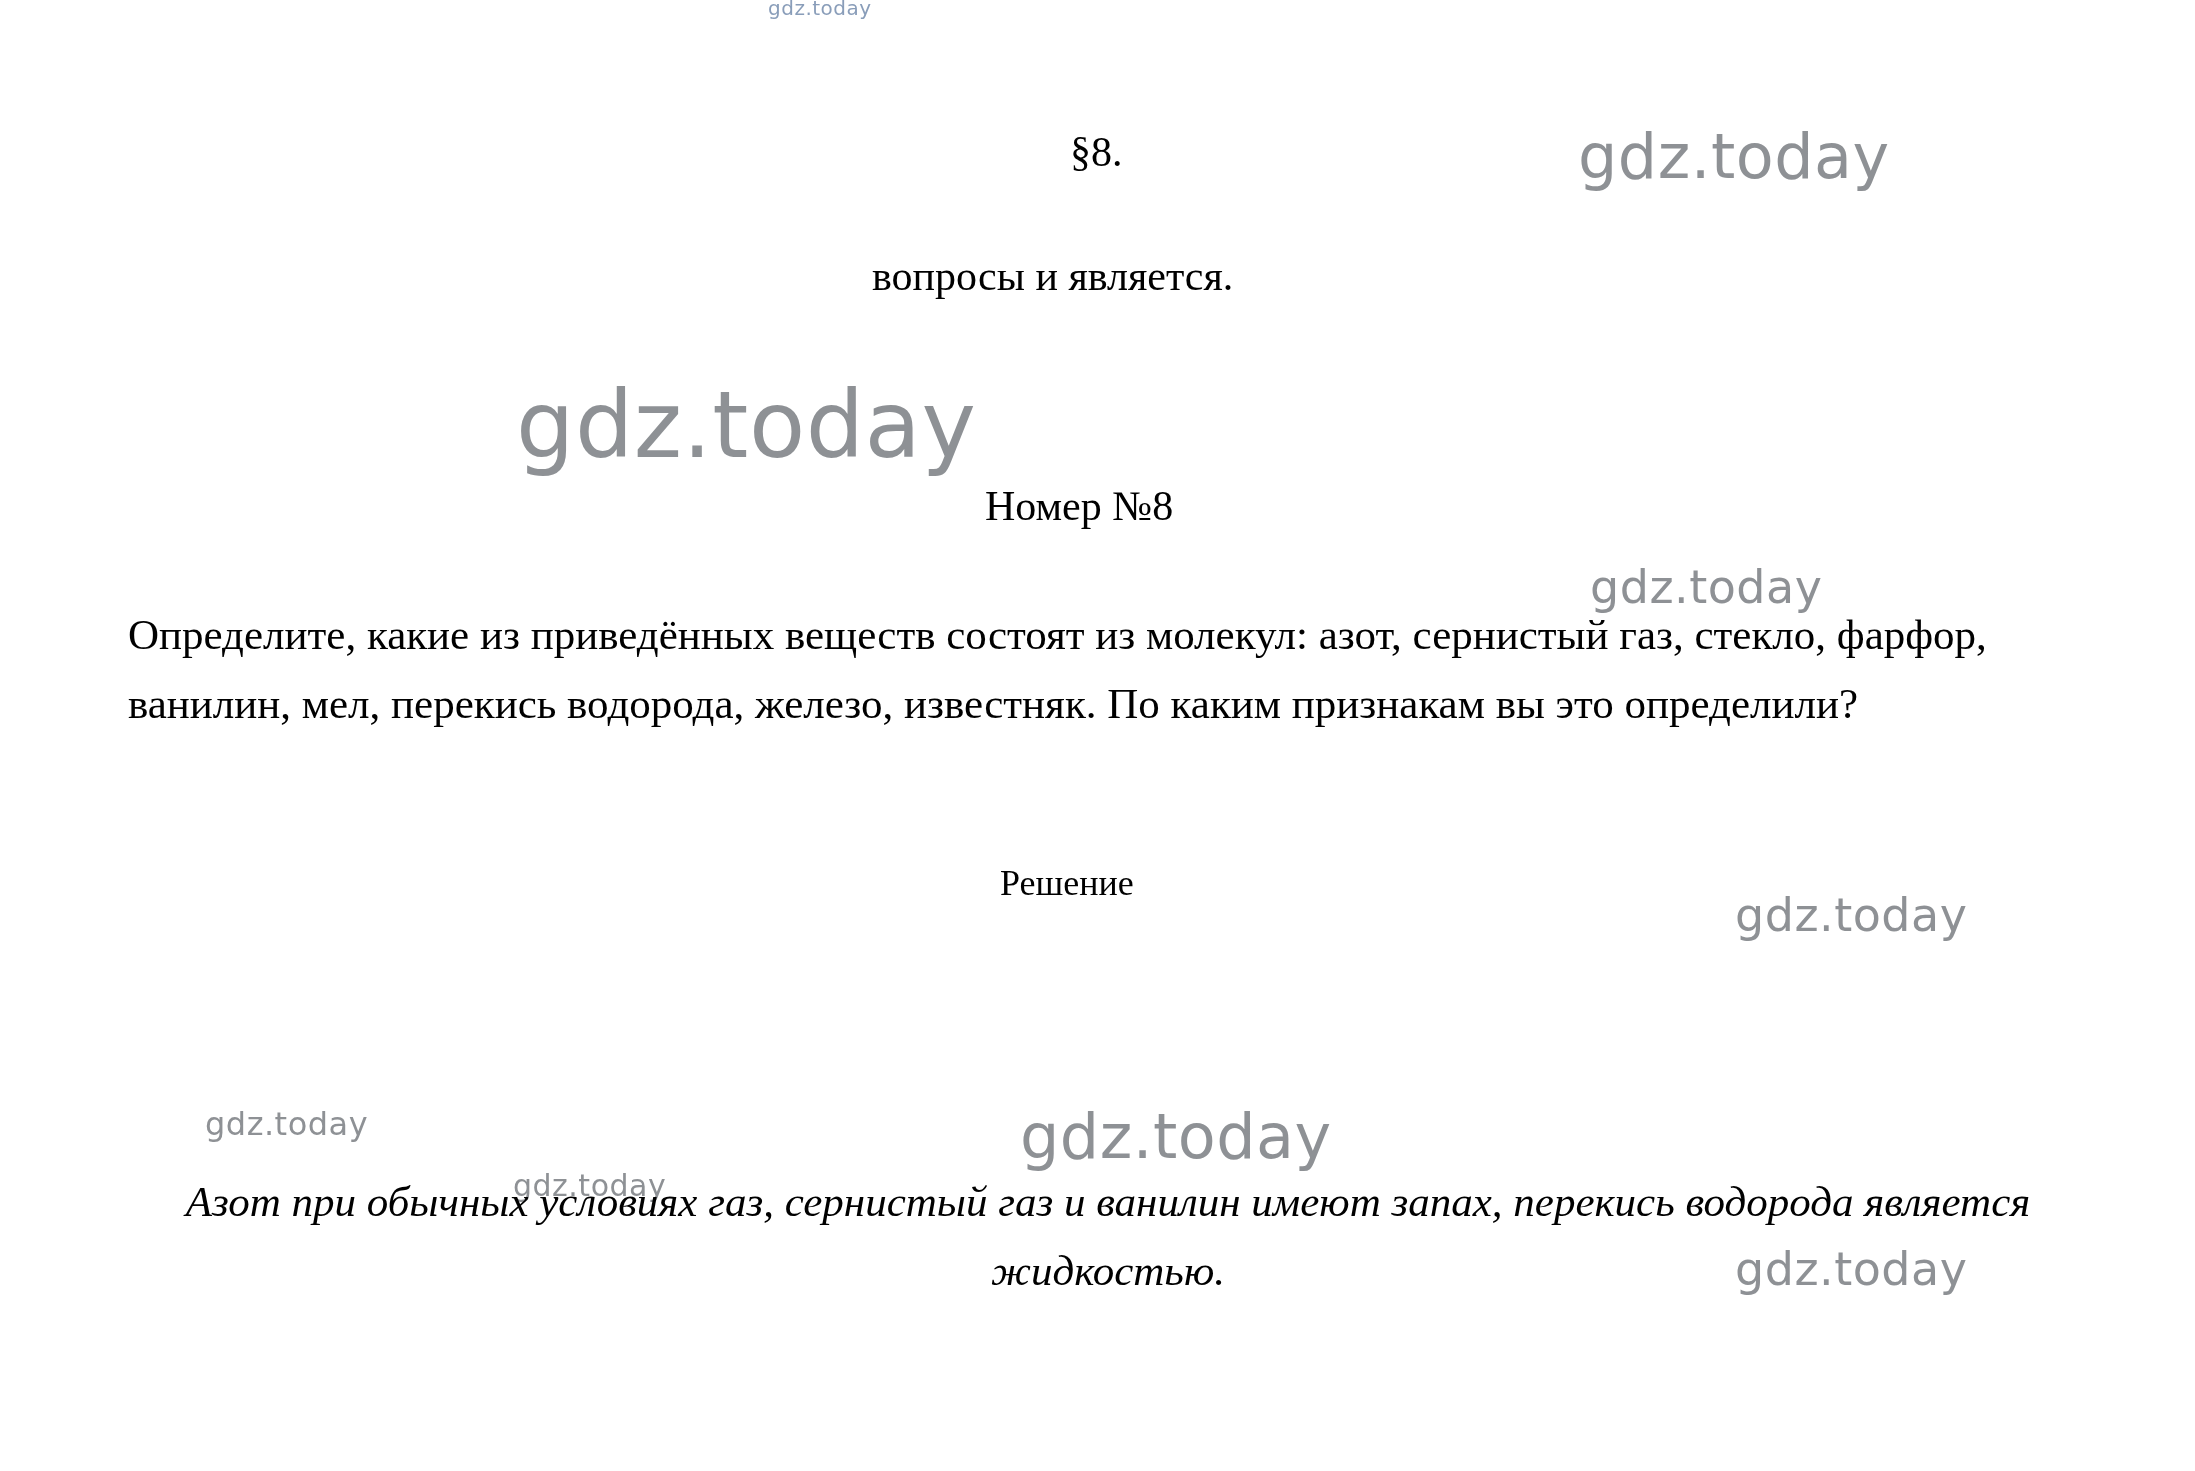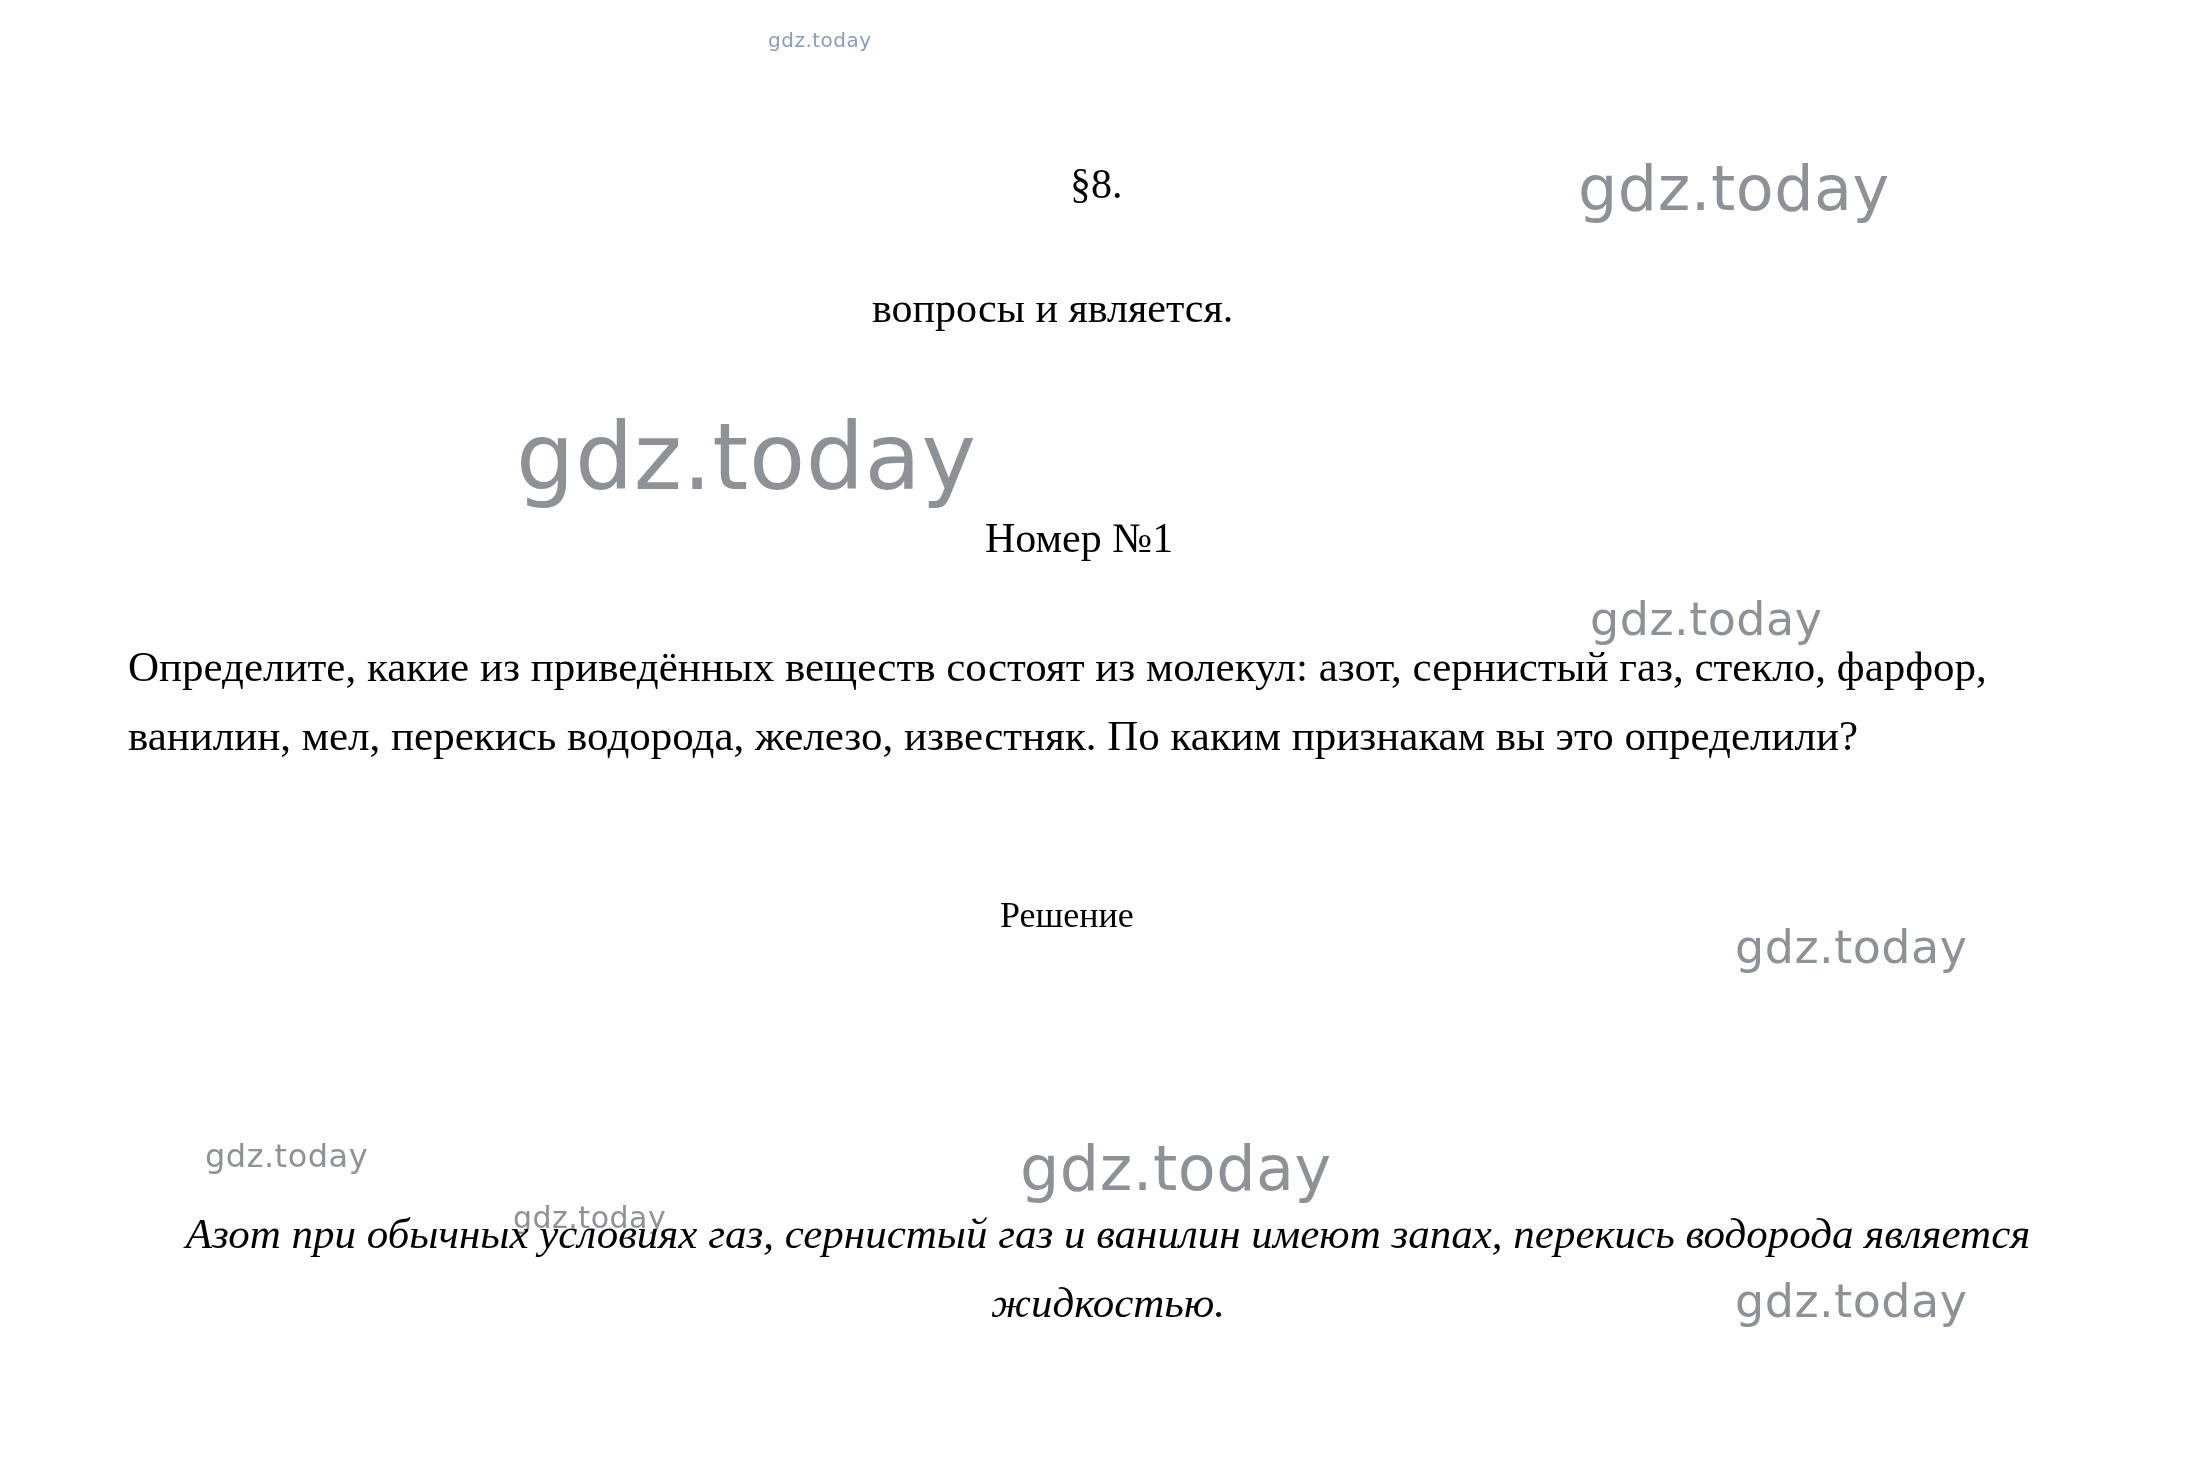--- a/index.html
+++ b/index.html
@@ -14,21 +14,20 @@
     font-family: "Liberation Serif", serif;
     color: #000000;
     overflow: hidden;
   }
 
   .page {
     position: absolute;
     inset: 0;
     width: 2195px;
     height: 1344px;
-    margin-top: 32px;
   }
 
   
   .wm {
     position: absolute;
     font-family: "DejaVu Sans", sans-serif;
     color: #4a4f55;
     opacity: 0.62;
     letter-spacing: 0.5px;
     white-space: nowrap;
@@ -97,21 +96,21 @@
   <div class="wm wm-big">gdz.today</div>
   <div class="wm wm-right1">gdz.today</div>
   <div class="wm wm-right2">gdz.today</div>
   <div class="wm wm-left1">gdz.today</div>
   <div class="wm wm-left2">gdz.today</div>
   <div class="wm wm-mid">gdz.today</div>
   <div class="wm wm-right3">gdz.today</div>
 
   <div class="doc-text section-mark">§8.</div>
   <div class="doc-text subtitle">вопросы и является.</div>
-  <div class="doc-text task-number">Номер №1</div>
+  <div class="doc-text task-number">Номер №8</div>
 
   <div class="para para-question">Определите, какие из приведённых веществ состоят из молекул: азот, сернистый газ, стекло, фарфор, ванилин, мел, перекись водорода, железо, известняк. По каким признакам вы это определили?</div>
 
   <div class="doc-text solution-label">Решение</div>
 
   <div class="para para-italic">Азот при обычных условиях газ, сернистый газ и ванилин имеют запах, перекись водорода является жидкостью.</div>
 
 </div>
 
 </body></html>

